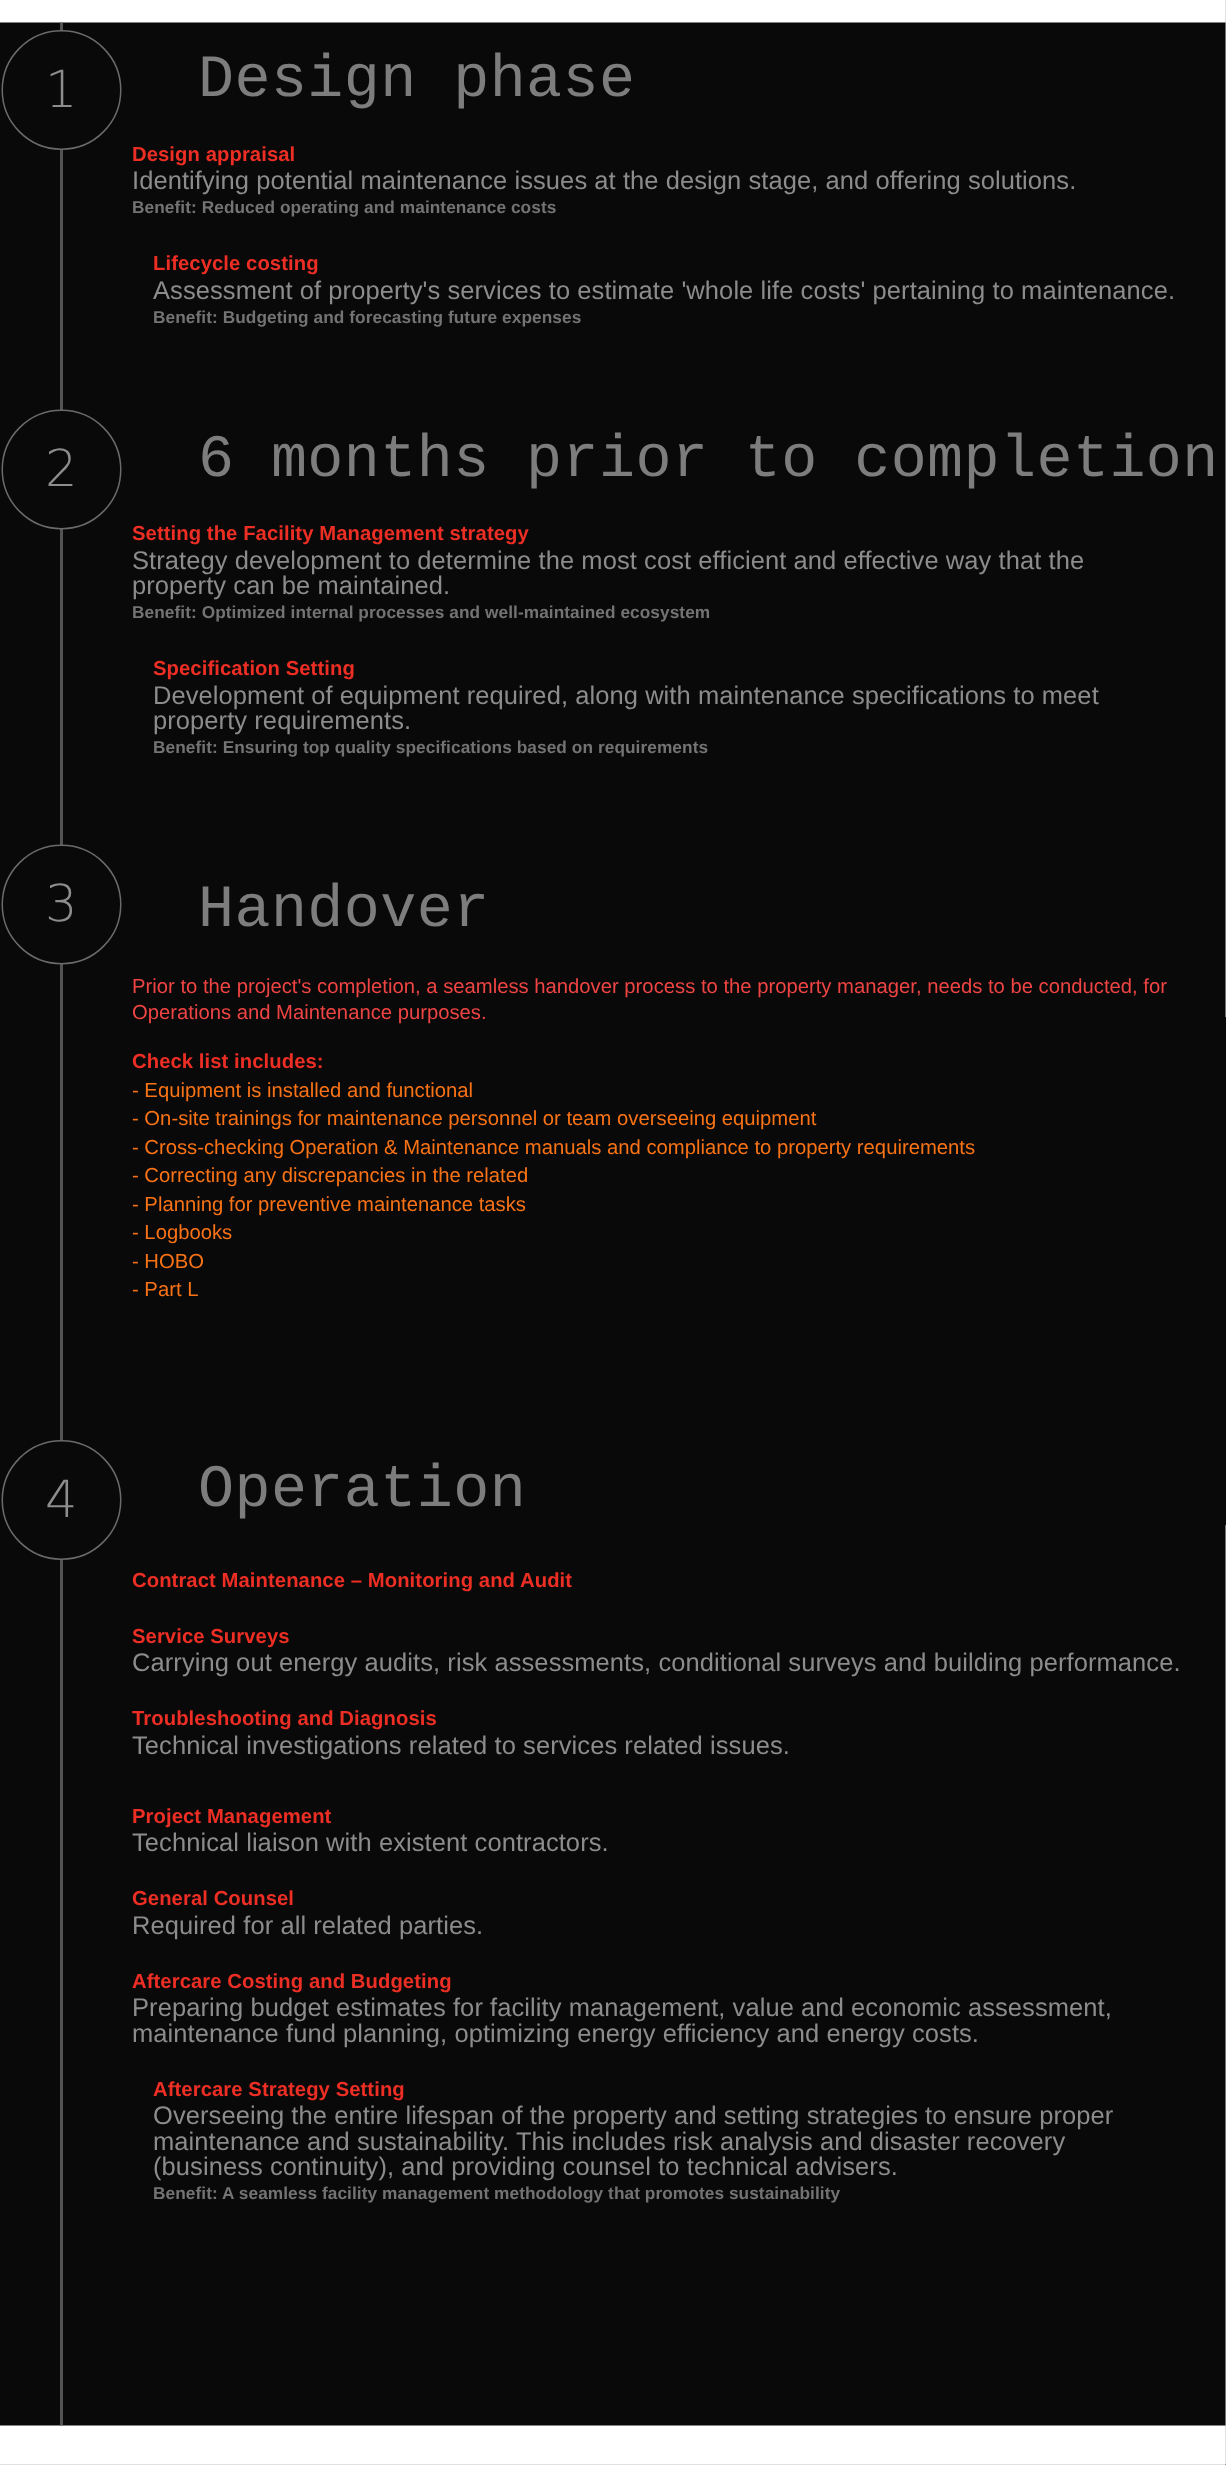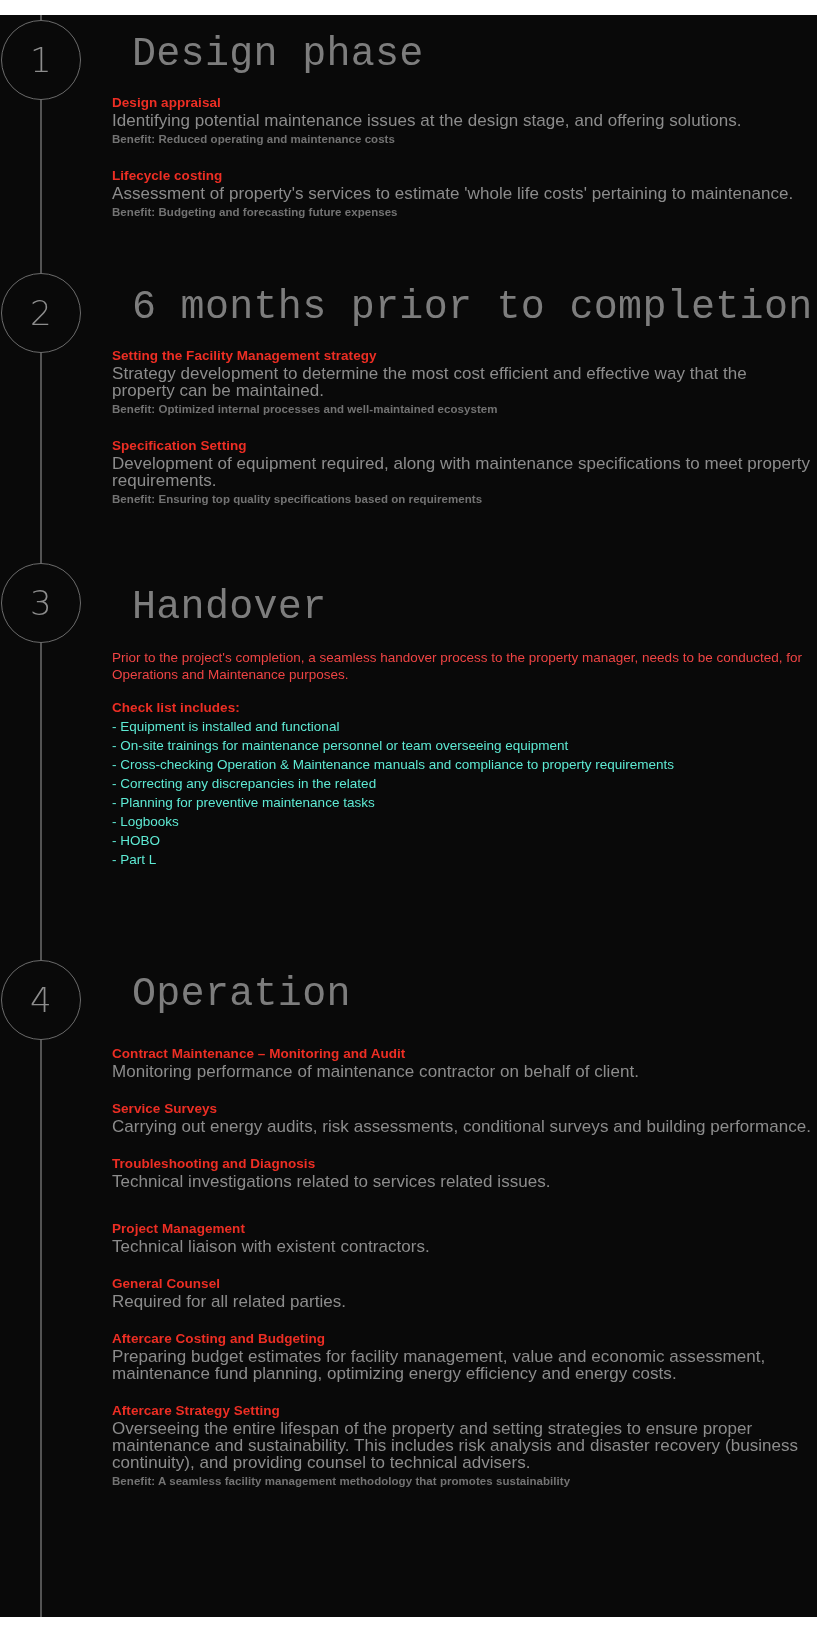--- a/index.html
+++ b/index.html
@@ -79,26 +79,26 @@
     font-size: 40px;
     line-height: 44px;
     color: #7d7d7d;
     letter-spacing: 0.3px;
     white-space: nowrap;
     margin-left: 28px;
   }
 
   .body {
     position: absolute;
-    left: 112px;
+    left: 88px;
     width: 700px;
   }
 
   .item { margin-bottom: 15px; }
-  .item:last-child { margin-bottom: 0; }
+  .item:last-child { margin-bottom: 0; margin-left: 14px; }
 
   .item-title {
     color: #ed2e24;
     font-size: 13.5px;
     font-weight: bold;
     line-height: 17px;
     letter-spacing: 0.05px;
     margin: 0 0 1px 0;
   }
 
@@ -126,21 +126,21 @@
     line-height: 17px;
     margin: 0 0 16px 0;
   }
 
   ul.checklist {
     list-style: none;
     margin: 0;
     padding: 0;
   }
   ul.checklist li {
-    color: #5eead4;
+    color: #f97316;
     font-size: 13.5px;
     line-height: 19px;
     padding-left: 12px;
     text-indent: -12px;
     margin: 0;
   }
 </style>
 </head>
 <body>
 
@@ -209,21 +209,20 @@
     </div>
 
     <div class="section" style="top:945px;">
       <div class="marker" style="top:0px;">
         <span>4</span>
       </div>
       <div class="sect-title" style="top:13px;">Operation</div>
       <div class="body" style="top:85px;">
         <div class="item" style="margin-bottom:20px;">
           <p class="item-title">Contract Maintenance – Monitoring and Audit</p>
-          <p class="item-desc">Monitoring performance of maintenance contractor on behalf of client.</p>
         </div>
         <div class="item" style="margin-bottom:20px;">
           <p class="item-title">Service Surveys</p>
           <p class="item-desc">Carrying out energy audits, risk assessments, conditional surveys and building performance.</p>
         </div>
         <div class="item" style="margin-bottom:30px;">
           <p class="item-title">Troubleshooting and Diagnosis</p>
           <p class="item-desc">Technical investigations related to services related issues.</p>
         </div>
         <div class="item" style="margin-bottom:20px;">

